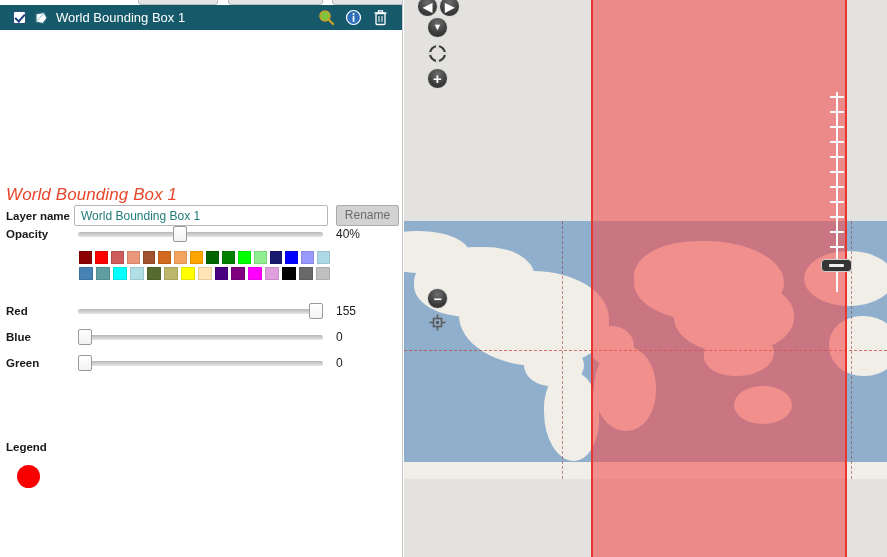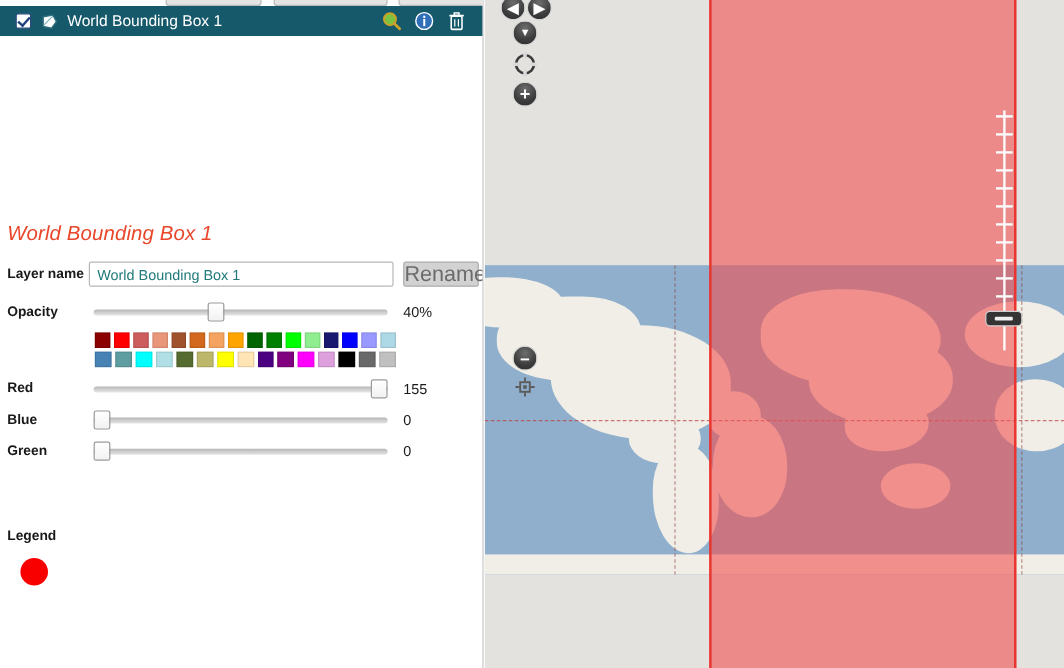--- a/index.html
+++ b/index.html
@@ -53,31 +53,31 @@
   .layer-label.dark { color: #1b1b1b; }
   .tree-icons { margin-left: auto; display: flex; align-items: center; gap: 10px; padding-right: 14px; }
   .t-icon { width: 17px; height: 17px; display: block; cursor: pointer; }
 
   
   #detail { position: absolute; left: 0; top: 180px; width: 403px; }
   #detail-title {
     font-size: 17px; font-style: italic; color: #e8472b;
     padding: 5px 0 0 6px; letter-spacing: 0.1px;
   }
-  .form-row { display: flex; align-items: center; margin-top: 13px; padding-left: 6px; }
+  .form-row { display: flex; align-items: center; padding-left: 6px; }
   .form-label { font-size: 11.5px; font-weight: bold; color: #191919; width: 68px; flex: 0 0 68px; }
   .name-input {
     width: 254px; height: 21px; border: 1px solid #b7b7b7; border-radius: 2px;
     background: #fff; color: #207a7a; font-size: 12px;
     padding: 0 6px; font-family: "Liberation Sans", sans-serif; outline: none;
   }
   .rename-btn {
     margin-left: 8px; width: 63px; height: 21px;
     background: #d2d2d2; border: 1px solid #ababab; border-radius: 2px;
-    color: #6b6b6b; font-size: 18px; font-family: "Liberation Sans", sans-serif;
+    color: #6b6b6b; font-size: 12px; font-family: "Liberation Sans", sans-serif;
     line-height: 19px; text-align: center; cursor: default;
   }
 
   
   .slider-wrap { position: relative; width: 245px; height: 16px; margin-left: 4px; }
   .slider-track {
     position: absolute; top: 6px; left: 0; width: 245px; height: 5px;
     border-radius: 3px;
     background: linear-gradient(to bottom, #b6b6b6 0%, #cfcfcf 50%, #e6e6e6 100%);
   }
@@ -274,21 +274,21 @@
             <div class="sw" style="background: rgb(75, 0, 130);"></div>
             <div class="sw" style="background: rgb(128, 0, 128);"></div>
             <div class="sw" style="background: rgb(255, 0, 255);"></div>
             <div class="sw" style="background: rgb(221, 160, 221);"></div>
             <div class="sw" style="background: rgb(0, 0, 0);"></div>
             <div class="sw" style="background: rgb(105, 105, 105);"></div>
             <div class="sw" style="background: rgb(192, 192, 192);"></div>
           </div>
       </div>
 
-      <div class="form-row" style="margin-top:10px;">
+      <div class="form-row" style="margin-top:23px;">
         <span class="form-label">Red</span>
         <div class="slider-wrap">
           <div class="slider-track"></div>
           <div class="slider-thumb" style="left:231px;"></div>
         </div>
         <span class="slider-val">155</span>
       </div>
 
       <div class="form-row" style="margin-top:10px;">
         <span class="form-label">Blue</span>

